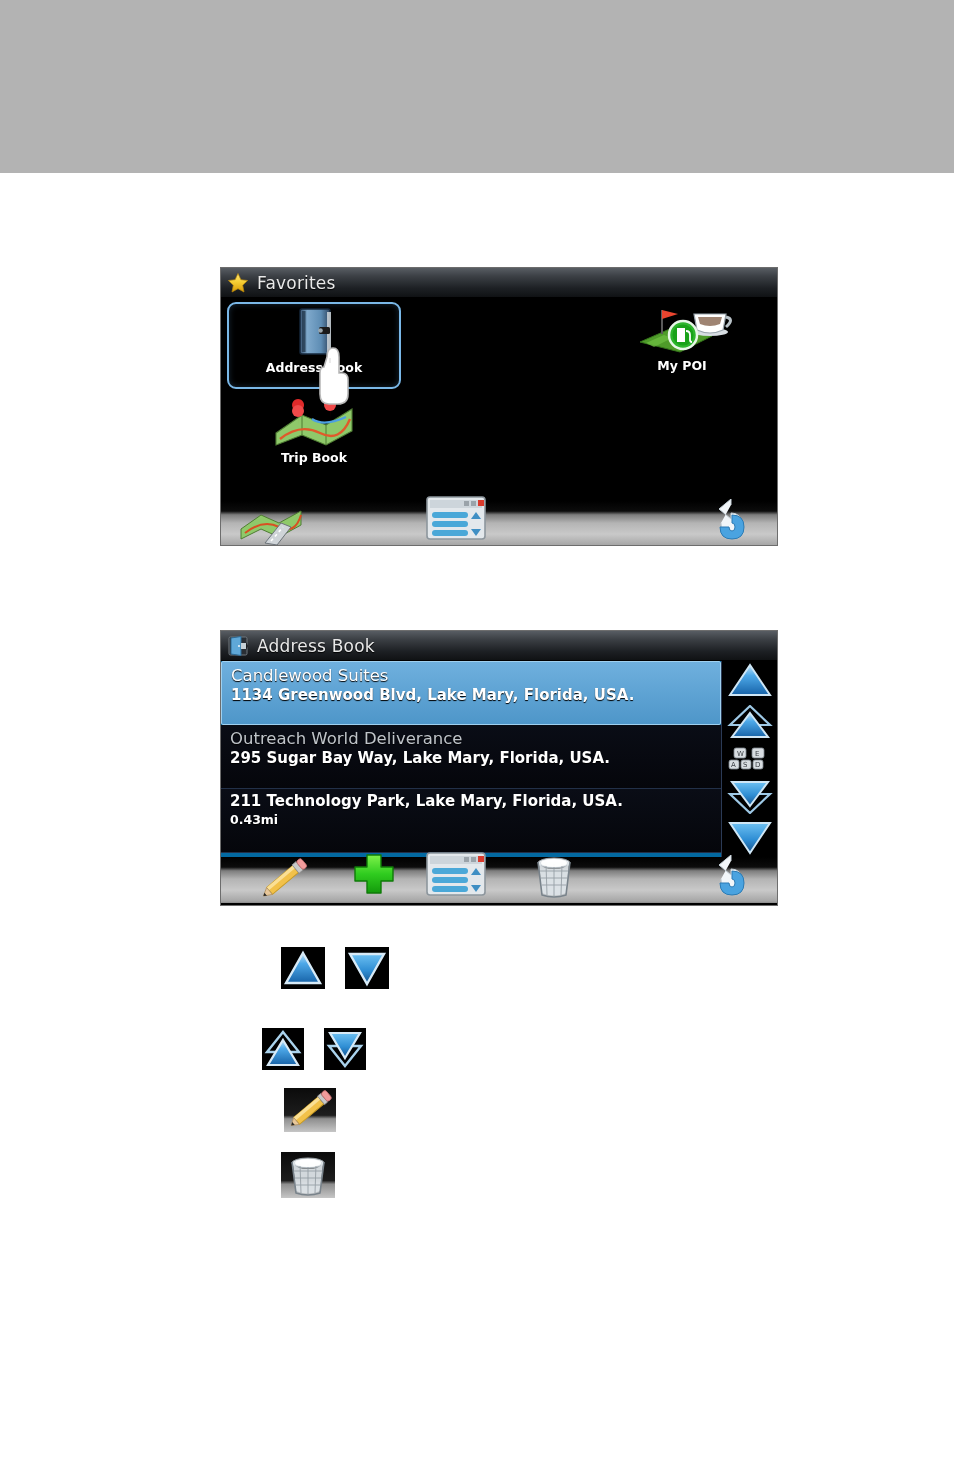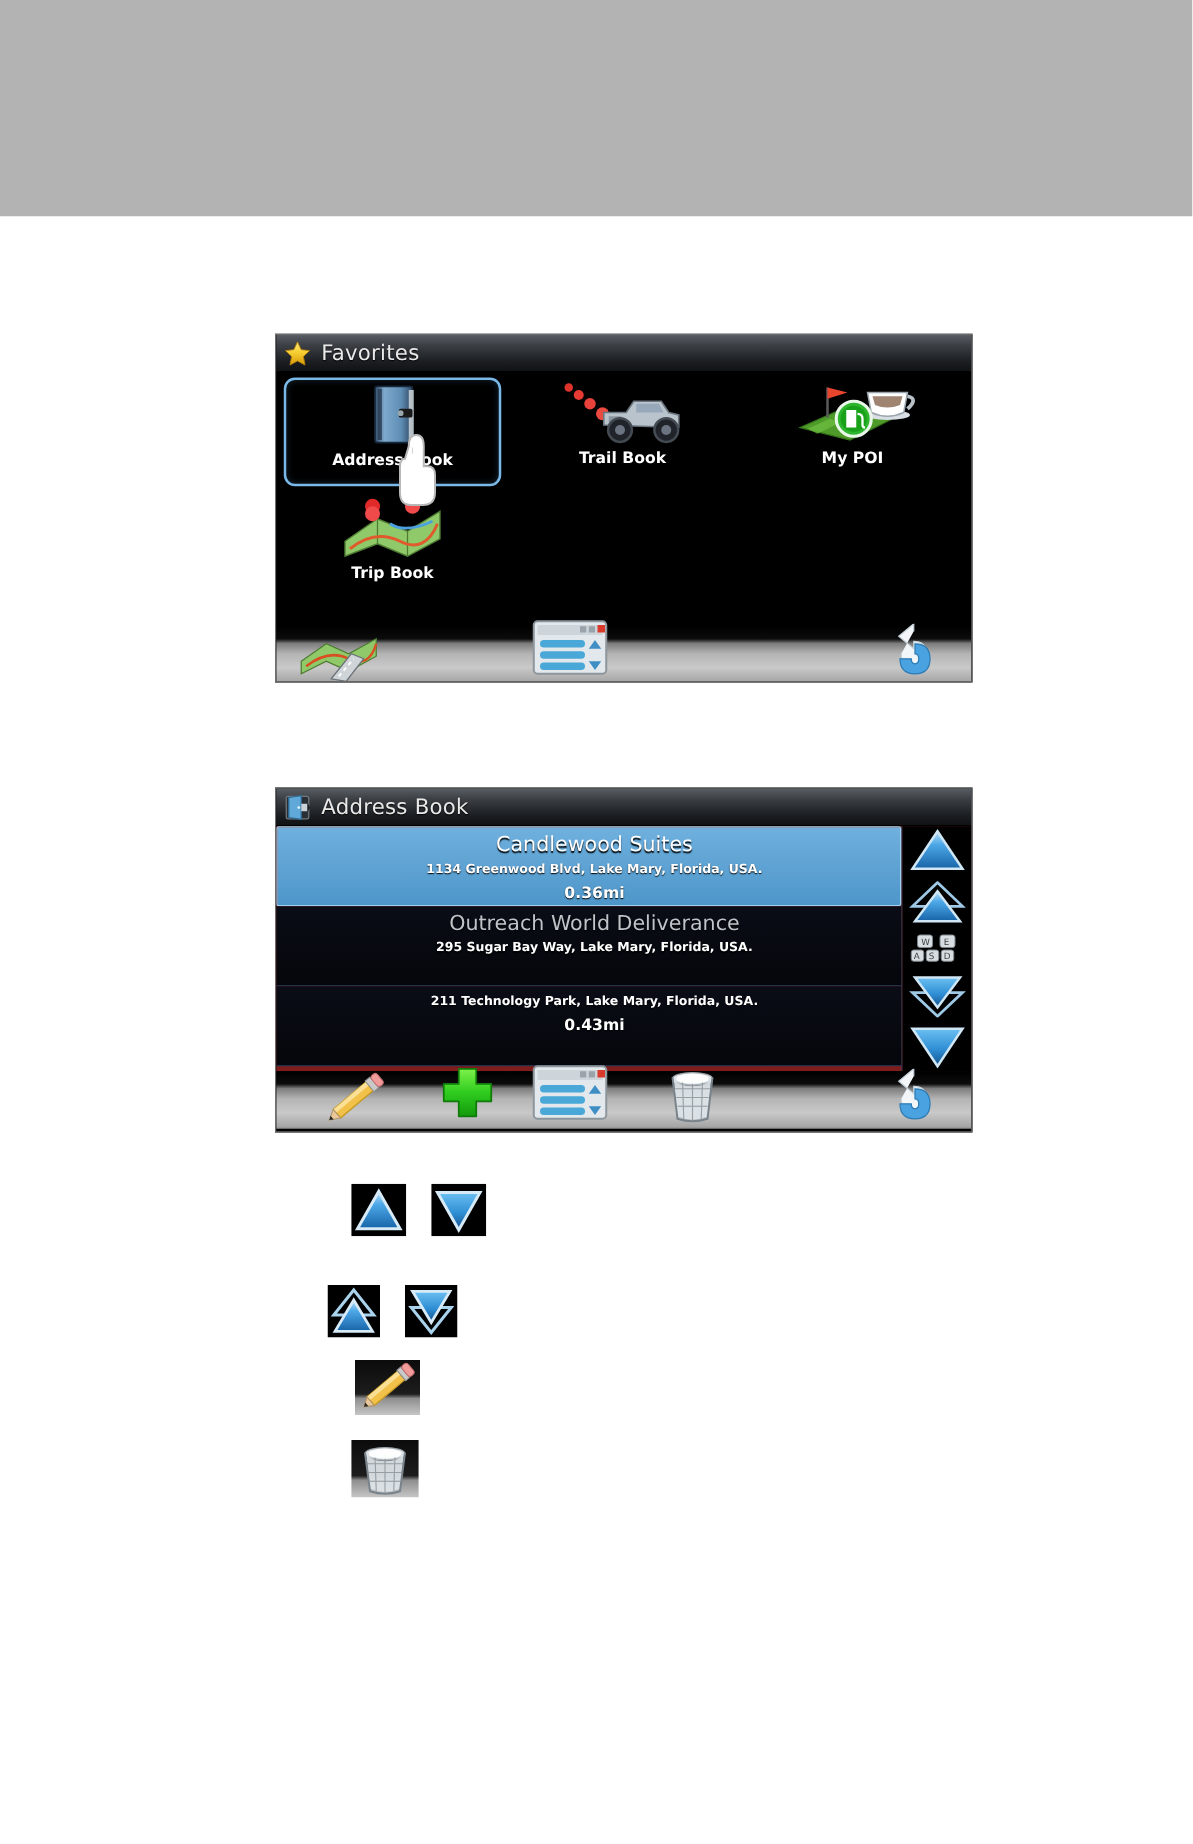--- a/index.html
+++ b/index.html
@@ -107,23 +107,22 @@
 
   
   #addressbook-panel {
     left: 220px; top: 630px;
     width: 558px; height: 276px;
   }
   .ab-body {
     position: relative;
     width: 100%;
     height: 196px;
-    background: #7f1d1d;
+    background: #0369a1;
     display: flex;
-    text-align: center;
   }
   .ab-list {
     width: 502px;
     border-right: 1px solid #2b3a55;
     box-sizing: border-box;
   }
   .ab-row {
     height: 64px;
     box-sizing: border-box;
     padding: 3px 0 0 9px;
@@ -136,21 +135,21 @@
     border-radius: 2px;
   }
   .ab-name {
     font-size: 16.5px;
     color: #bfc4c9;
     line-height: 21px;
     text-shadow: 0 1px 1px #000;
   }
   .ab-row.selected .ab-name { color: #ffffff; }
   .ab-addr {
-    font-size: 10px;
+    font-size: 15px;
     font-weight: bold;
     color: #ffffff;
     line-height: 19px;
     text-shadow: 0 1px 1px #000;
   }
   .ab-dist {
     font-size: 12.5px;
     font-weight: bold;
     color: #ffffff;
     line-height: 17px;
@@ -213,40 +212,20 @@
           <rect x="11" y="3" width="30" height="45" rx="2" fill="url(#gbook)" stroke="#16283c" stroke-width="1.4"></rect>
           <rect x="13" y="5" width="3.5" height="41" fill="#24394f" opacity="0.8"></rect>
           <rect x="38" y="6" width="4" height="40" fill="#cfd6da" opacity="0.85"></rect>
           <rect x="30" y="21" width="11" height="7" rx="1.5" fill="#1a1a1a"></rect>
           <circle cx="31.5" cy="24.5" r="2.3" fill="#9aa6ad"></circle>
         </svg>
       </div>
       <div class="fav-label">Address Book</div>
     </div>
 
-    <div class="fav-item" style="left:190px; top:4px;">
-      <div class="fav-icon-wrap">
-        <svg width="110" height="56" viewBox="0 0 110 56">
-          <circle cx="12" cy="8" r="3.4" fill="#e0332c"></circle>
-          <circle cx="20" cy="14" r="4" fill="#e53b32"></circle>
-          <circle cx="29" cy="21" r="4.6" fill="#e8423a"></circle>
-          <circle cx="39" cy="29" r="5.2" fill="#ec4a41"></circle>
-          <g>
-            <path d="M40 38 L40 28 L58 28 L64 19 L86 19 L92 28 L100 30 L100 40 Z" fill="#b9c3cc" stroke="#6a757f" stroke-width="1.3"></path>
-            <path d="M66 21 L84 21 L88 28 L66 28 Z" fill="#8fa3b5" opacity="0.85"></path>
-            <rect x="44" y="31" width="10" height="5" fill="#7d8a95" opacity="0.8"></rect>
-            <circle cx="53" cy="42" r="9.5" fill="#20242a" stroke="#454b52" stroke-width="2"></circle>
-            <circle cx="53" cy="42" r="4" fill="#6b7480"></circle>
-            <circle cx="90" cy="42" r="9.5" fill="#20242a" stroke="#454b52" stroke-width="2"></circle>
-            <circle cx="90" cy="42" r="4" fill="#6b7480"></circle>
-          </g>
-        </svg>
-      </div>
-      <div class="fav-label">Trail Book</div>
-    </div>
 
     <div class="fav-item" style="left:6px; top:96px;">
       <div class="fav-icon-wrap">
         <svg width="120" height="58" viewBox="0 0 120 58">
           <path d="M22 40 L48 22 L72 32 L98 16 L98 38 L72 52 L48 42 L22 52 Z" fill="#8fc96a" stroke="#4f7c33" stroke-width="1.1"></path>
           <path d="M48 22 L48 42" stroke="#4f7c33" stroke-width="1"></path>
           <path d="M72 32 L72 52" stroke="#4f7c33" stroke-width="1"></path>
           <path d="M26 46 Q46 30 66 40 T96 26" fill="none" stroke="#e05a2b" stroke-width="2.4"></path>
           <path d="M58 26 Q70 34 92 24" fill="none" stroke="#4da0e0" stroke-width="2.2"></path>
 
@@ -340,21 +319,20 @@
     <span class="panel-title-text">Address Book</span>
   </div>
 
   <div class="ab-body">
 
     <div class="ab-list">
 
       <div class="ab-row selected">
         <div class="ab-name">Candlewood Suites</div>
         <div class="ab-addr">1134 Greenwood Blvd, Lake Mary, Florida, USA.</div>
-        <div class="ab-dist">0.36mi</div>
       </div>
 
       <div class="ab-row">
         <div class="ab-name">Outreach World Deliverance</div>
         <div class="ab-addr">295 Sugar Bay Way, Lake Mary, Florida, USA.</div>
       </div>
 
       <div class="ab-row">
         <div class="ab-addr">211 Technology Park, Lake Mary, Florida, USA.</div>
         <div class="ab-dist">0.43mi</div>

